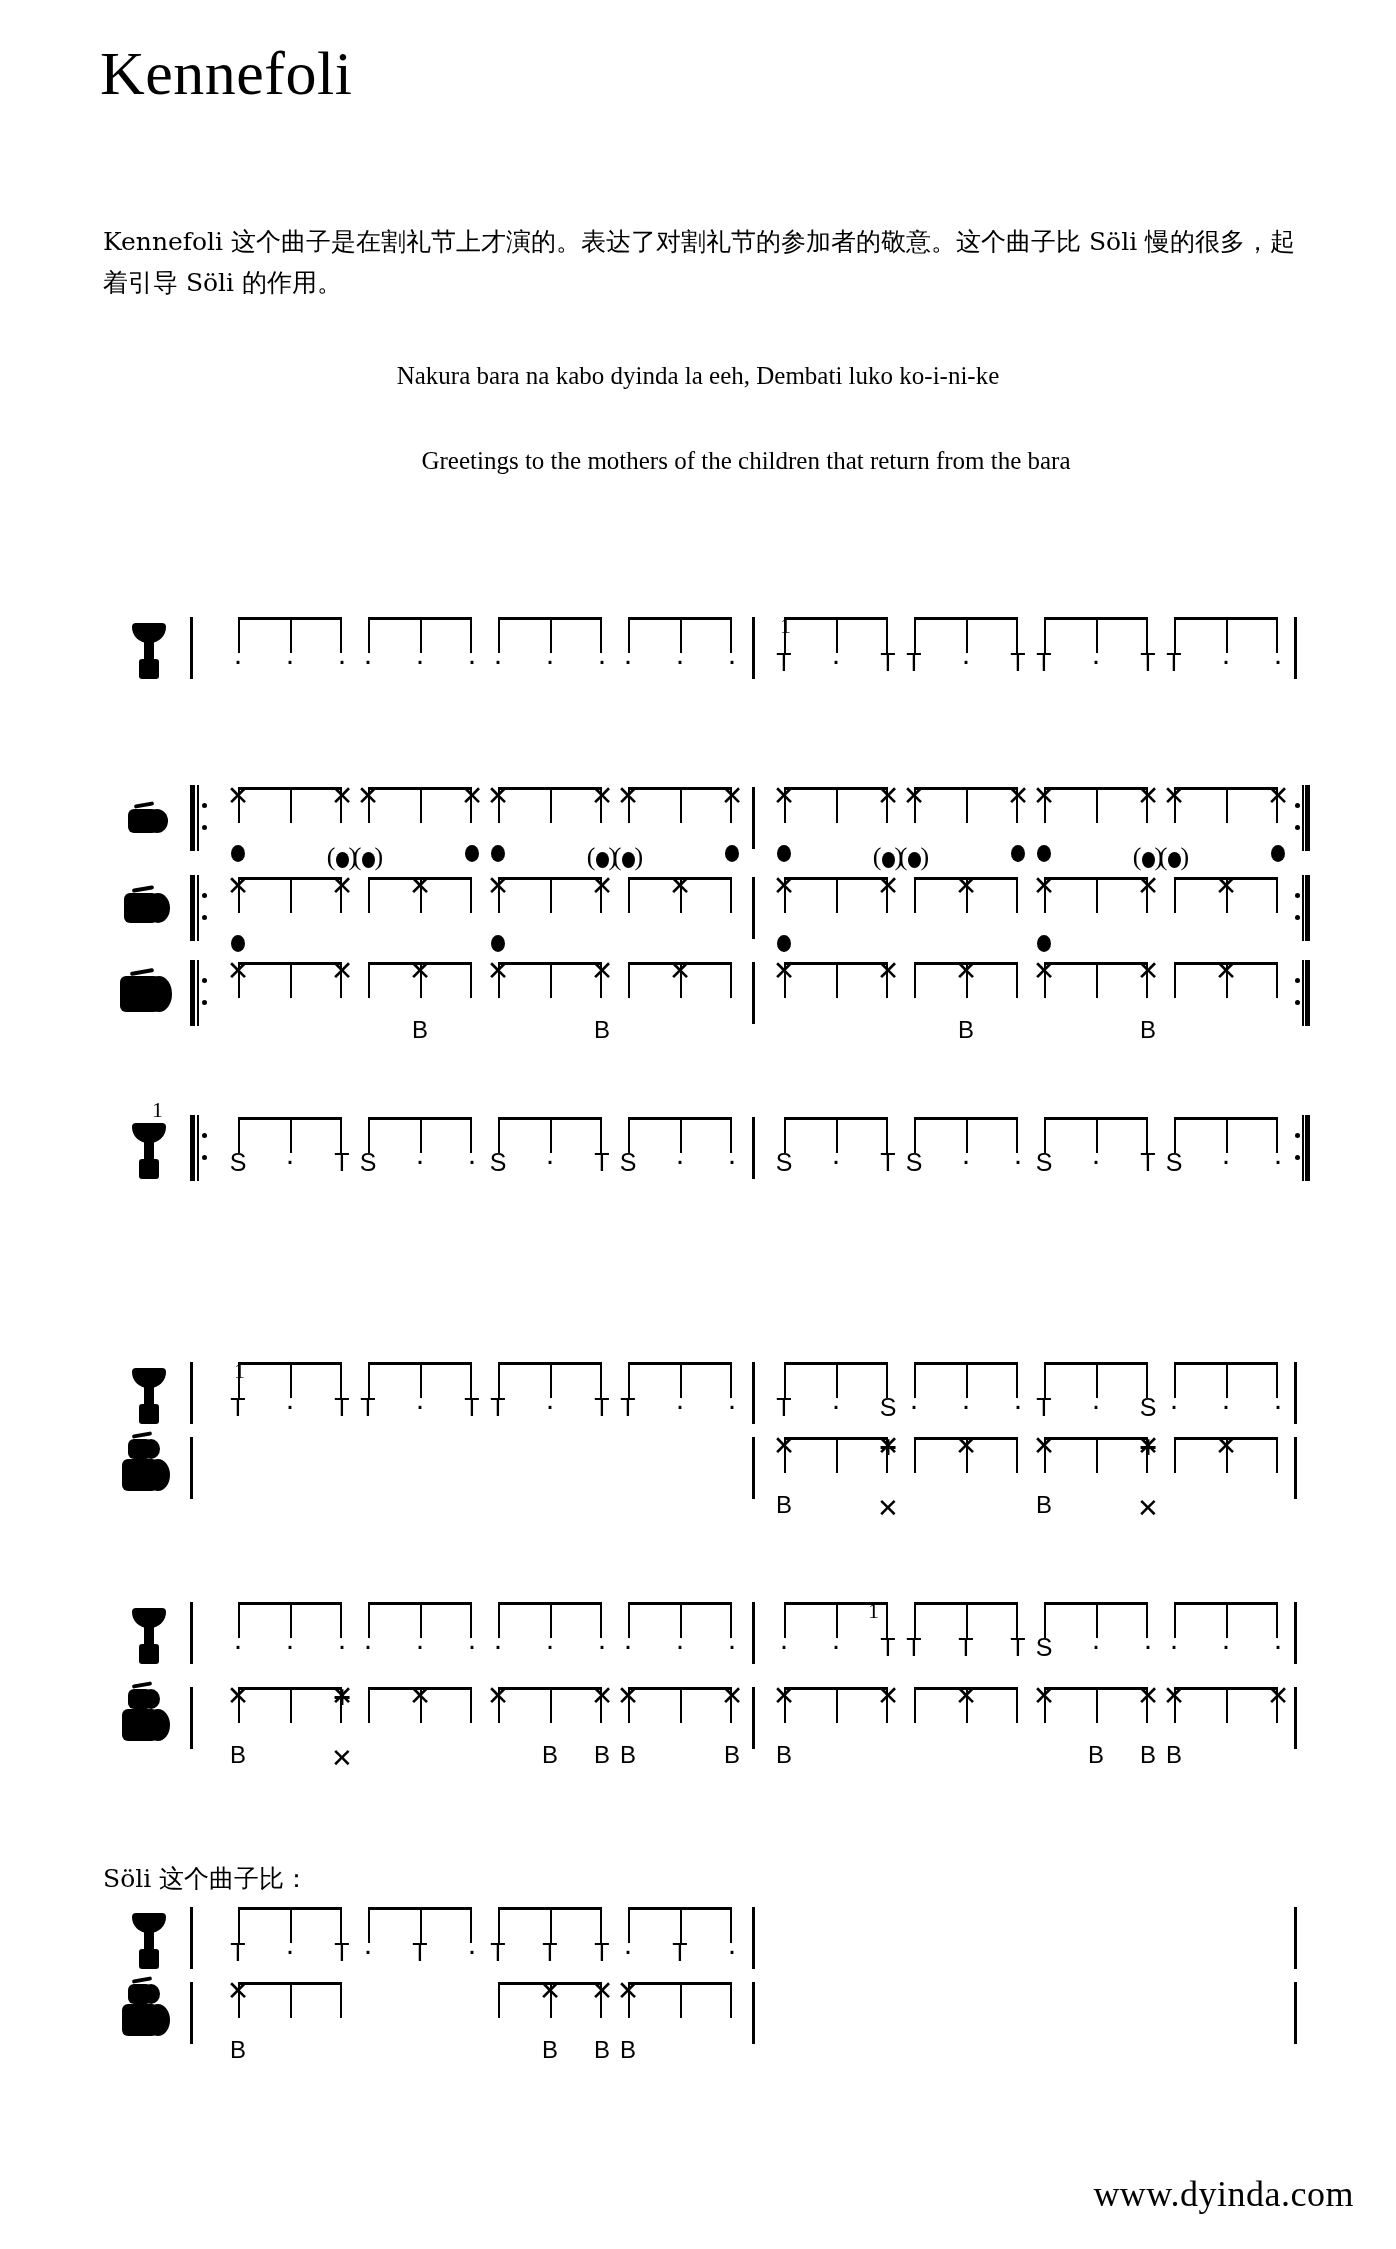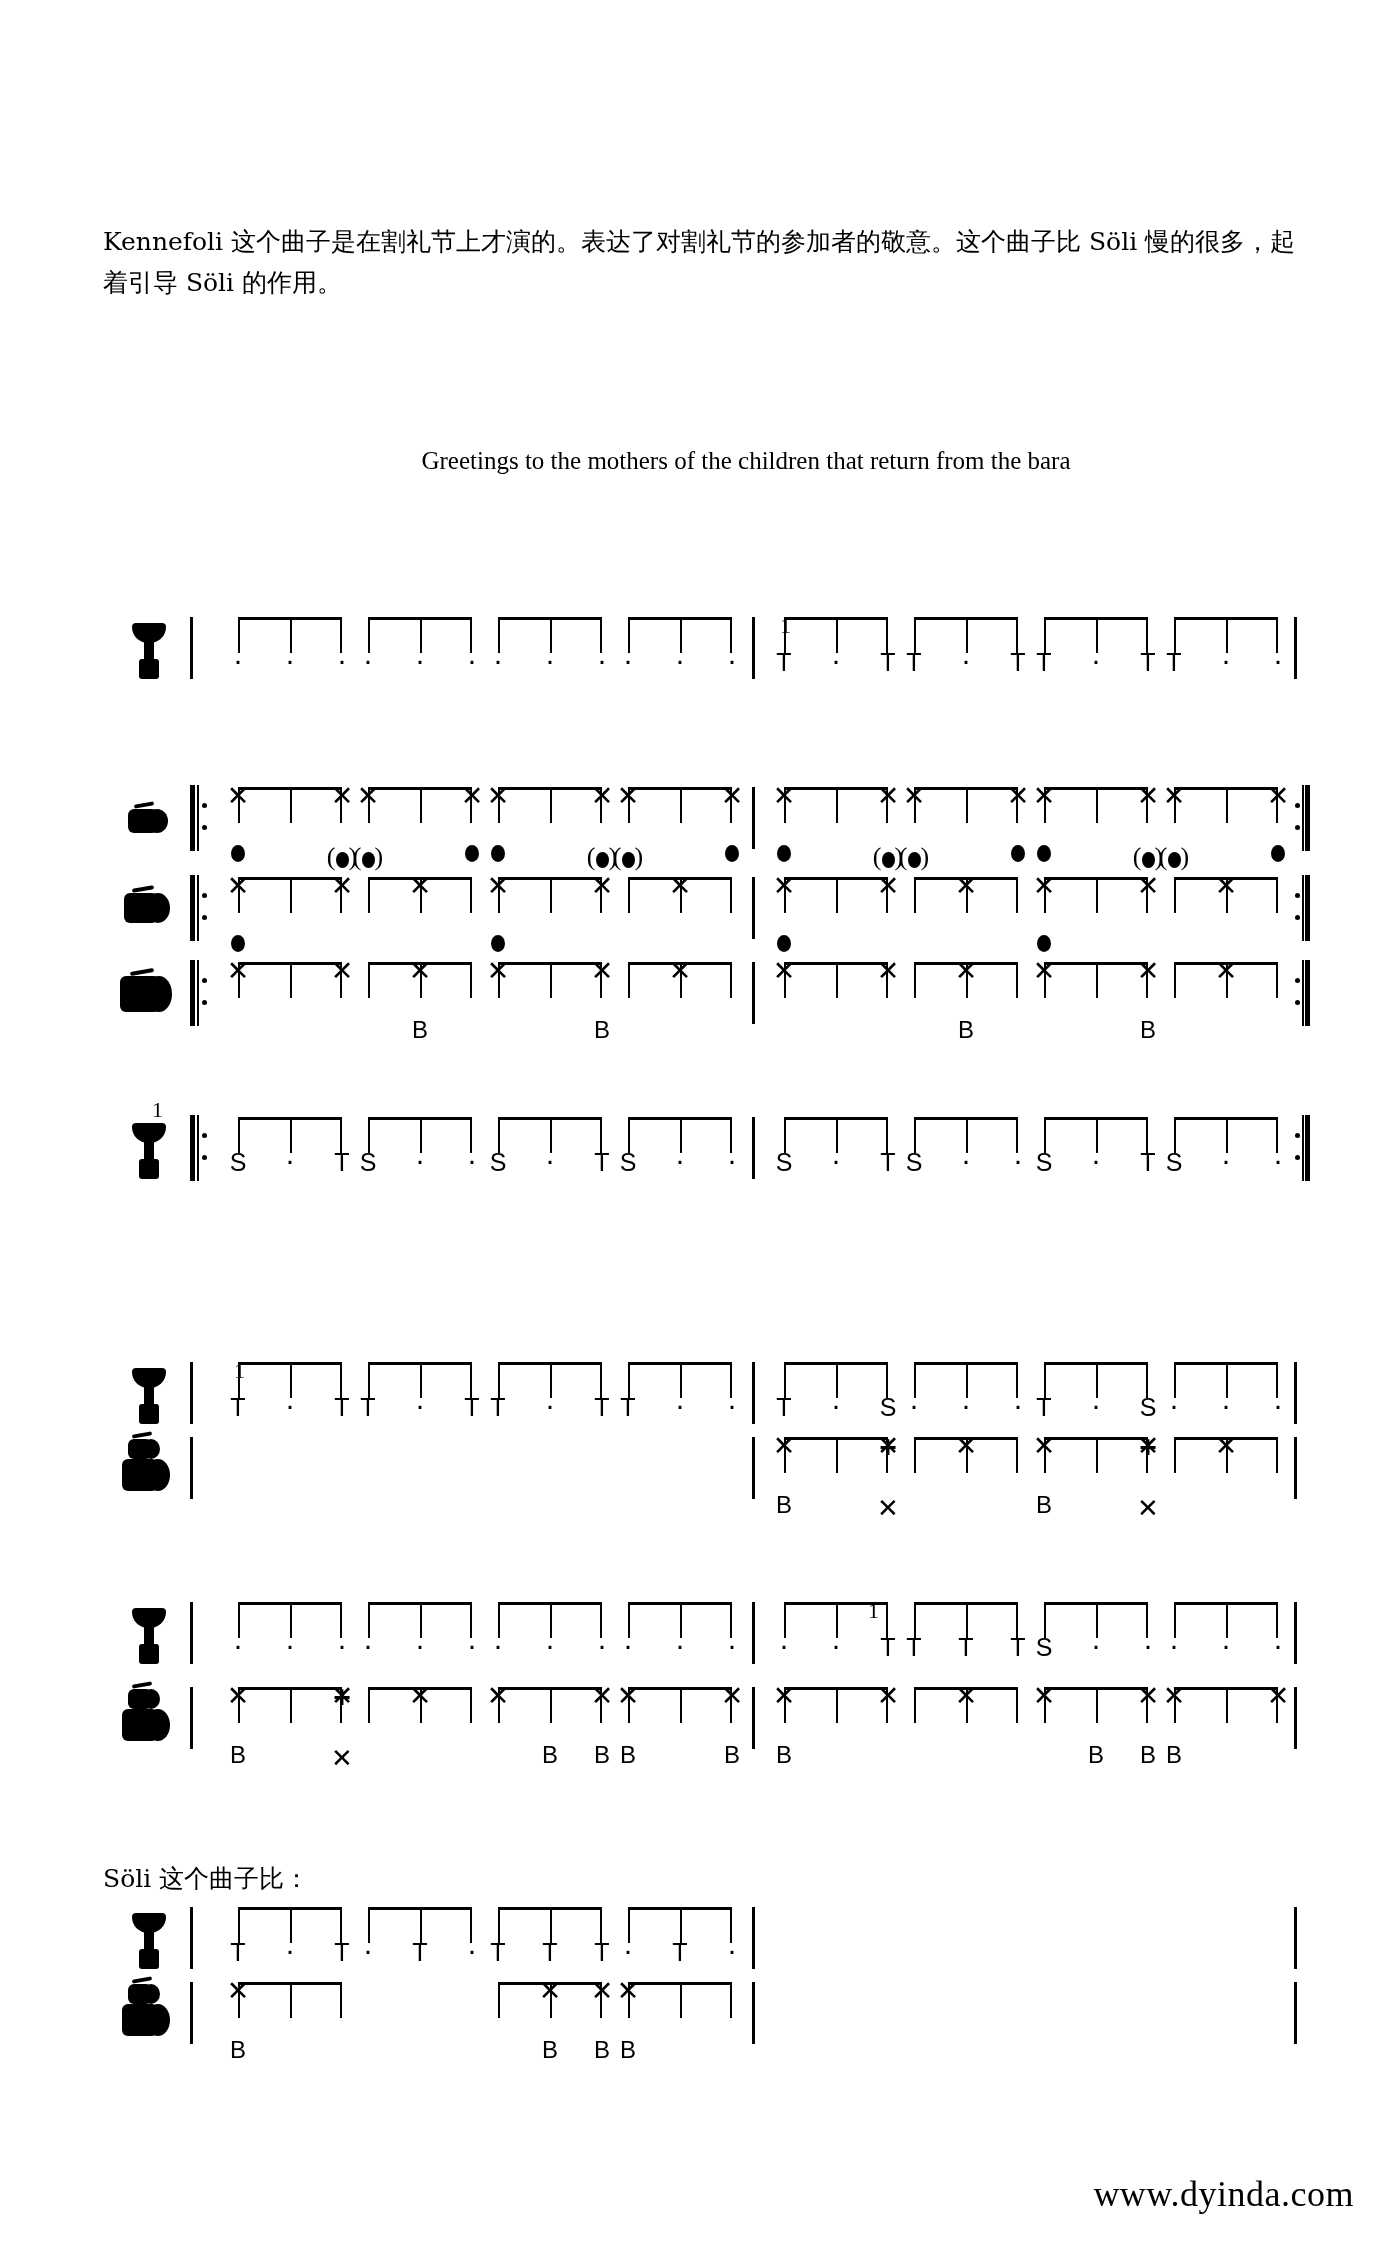--- a/index.html
+++ b/index.html
@@ -71,23 +71,25 @@
   .dun .stick{position:absolute;background:#000;height:4px;border-radius:2px;}
 
   .footer{position:absolute;right:42px;bottom:34px;font-size:36px;
           font-family:"Liberation Serif",serif;letter-spacing:.5px;}
 </style>
 </head>
 <body>
 
 <div class="page">
 
+  <div class="title">Kennefoli</div>
 
   <div class="desc">Kennefoli 这个曲子是在割礼节上才演的。表达了对割礼节的参加者的敬意。这个曲子比 Söli 慢的很多，起着引导 Söli 的作用。</div>
 
+  <div class="lyric lyric-native">Nakura bara na kabo dyinda la eeh, Dembati luko ko-i-ni-ke</div>
   <div class="lyric lyric-en">Greetings to the mothers of the children that return from the bara</div>
 
   <div class="section-head" style="left:103px;top:1862px;">Söli 这个曲子比：</div>
 
   <div id="staff-host">
       <div class="staff" style="left: 110px; top: 605px; width: 1230px;">
         <div class="inst">
           <div class="djembe">
             <div class="head"></div>
             <div class="neck"></div>

